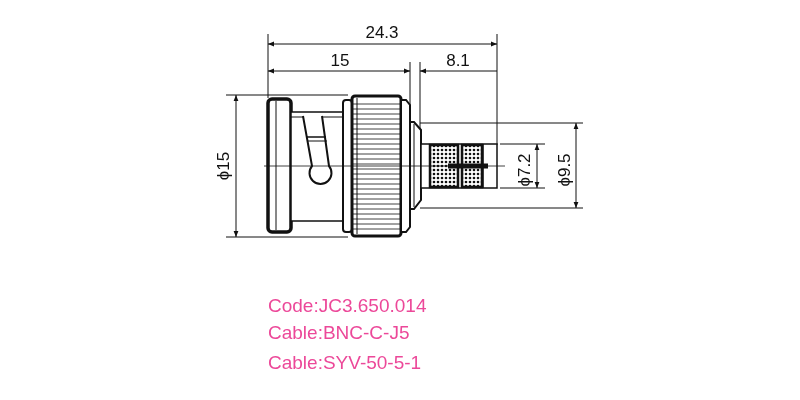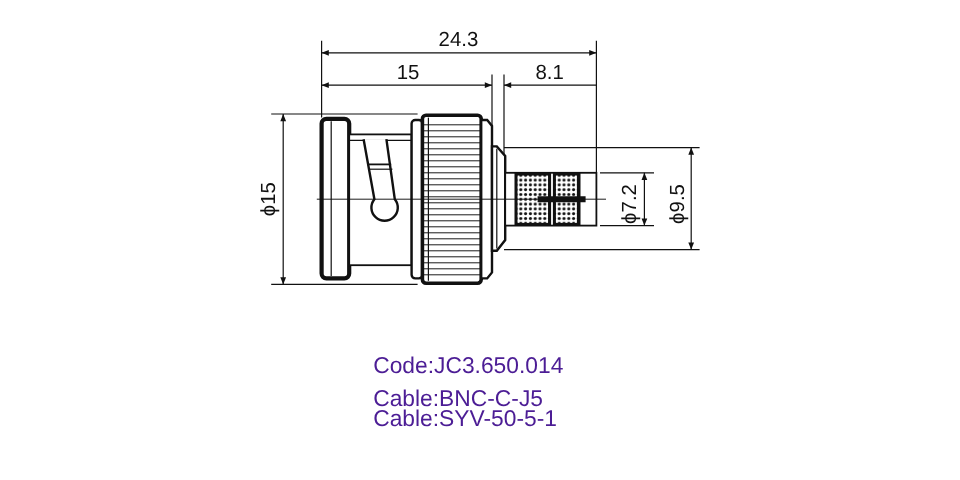--- a/index.html
+++ b/index.html
@@ -1,20 +1,20 @@
 <!DOCTYPE html>
 <html><head>
 <meta charset="utf-8">
 <style>
   html, body { margin: 0; padding: 0; background: #ffffff; }
   body { width: 800px; height: 400px; position: relative; overflow: hidden;
          font-family: "Liberation Sans", sans-serif; }
   #drawing { position: absolute; left: 0; top: 0; }
   .dim-text { font-family: "Liberation Sans", sans-serif; font-size: 17px; fill: #111; }
-  .spec { position: absolute; left: 268px; font-size: 19px; color: #4c1d95; line-height: 27px; white-space: nowrap; margin-left: 43px; }
+  .spec { position: absolute; left: 268px; font-size: 19px; color: #ec4899; line-height: 27px; white-space: nowrap; }
 </style>
 </head>
 <body>
 
 <svg id="drawing" width="800" height="400" viewBox="0 0 800 400" xmlns="http://www.w3.org/2000/svg">
   <defs>
     <marker id="arr" viewBox="0 0 10 10" refX="10" refY="5" markerWidth="9" markerHeight="6" orient="auto-start-reverse" markerUnits="userSpaceOnUse">
       <path d="M0,1 L10,5 L0,9 z" fill="#111"></path>
     </marker>
     <pattern id="hatch" width="4" height="4" patternUnits="userSpaceOnUse">
@@ -108,13 +108,13 @@
     <line x1="458" y1="144" x2="458" y2="188" stroke-width="2"></line>
     <line x1="483" y1="144" x2="483" y2="188" stroke-width="1.5"></line>
     <line x1="448" y1="166" x2="488" y2="166" stroke-width="5"></line>
   </g>
 
   <line x1="264" y1="166" x2="505" y2="166" stroke="#111" stroke-width="0.8"></line>
 </svg>
 
 <div class="spec" style="top:292px;">Code:JC3.650.014</div>
 <div class="spec" style="top:319px;">Cable:BNC-C-J5</div>
-<div class="spec" style="top:336px;">Cable:SYV-50-5-1</div>
+<div class="spec" style="top:349px;">Cable:SYV-50-5-1</div>
 
 </body></html>

